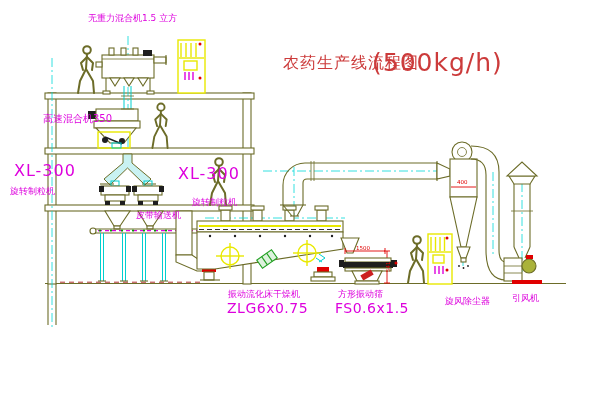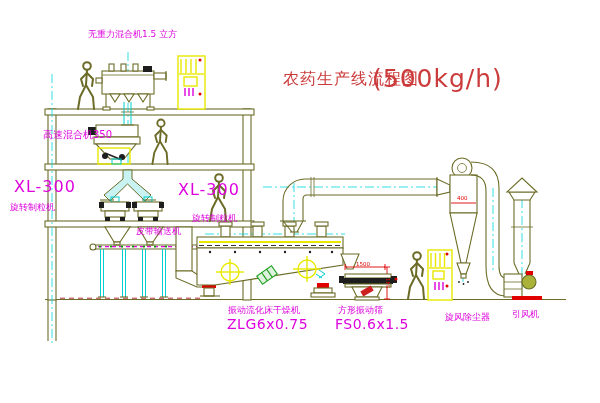--- a/index.html
+++ b/index.html
@@ -1,17 +1,17 @@
 <!DOCTYPE html>
 <html><head>
 <meta charset="utf-8">
 <style>
   html,body{margin:0;padding:0;background:#ffffff;}
   #stage{position:relative;width:600px;height:352px;background:#ffffff;overflow:hidden;
-         font-family:"DejaVu Sans",sans-serif;margin-top:16px;}
+         font-family:"DejaVu Sans",sans-serif;}
   svg{position:absolute;left:0;top:0;}
   
   .ol  {stroke:#6c6c28;fill:none;stroke-width:1.1;}
   .olf {stroke:#6c6c28;fill:#ffffff;stroke-width:1.1;}
   .olt {stroke:#6c6c28;fill:none;stroke-width:0.8;}
   .blk {fill:#1e1e1e;stroke:none;}
   .cyl {stroke:#00cfcf;fill:none;stroke-width:1;}
   .cyd {stroke:#00d8d8;fill:none;stroke-width:0.8;stroke-dasharray:9 3 2 3;}
   .cyf {stroke:#6c6c28;fill:#c9f2f2;stroke-width:1;}
   .yel {stroke:#e9e900;fill:none;stroke-width:1.4;}

